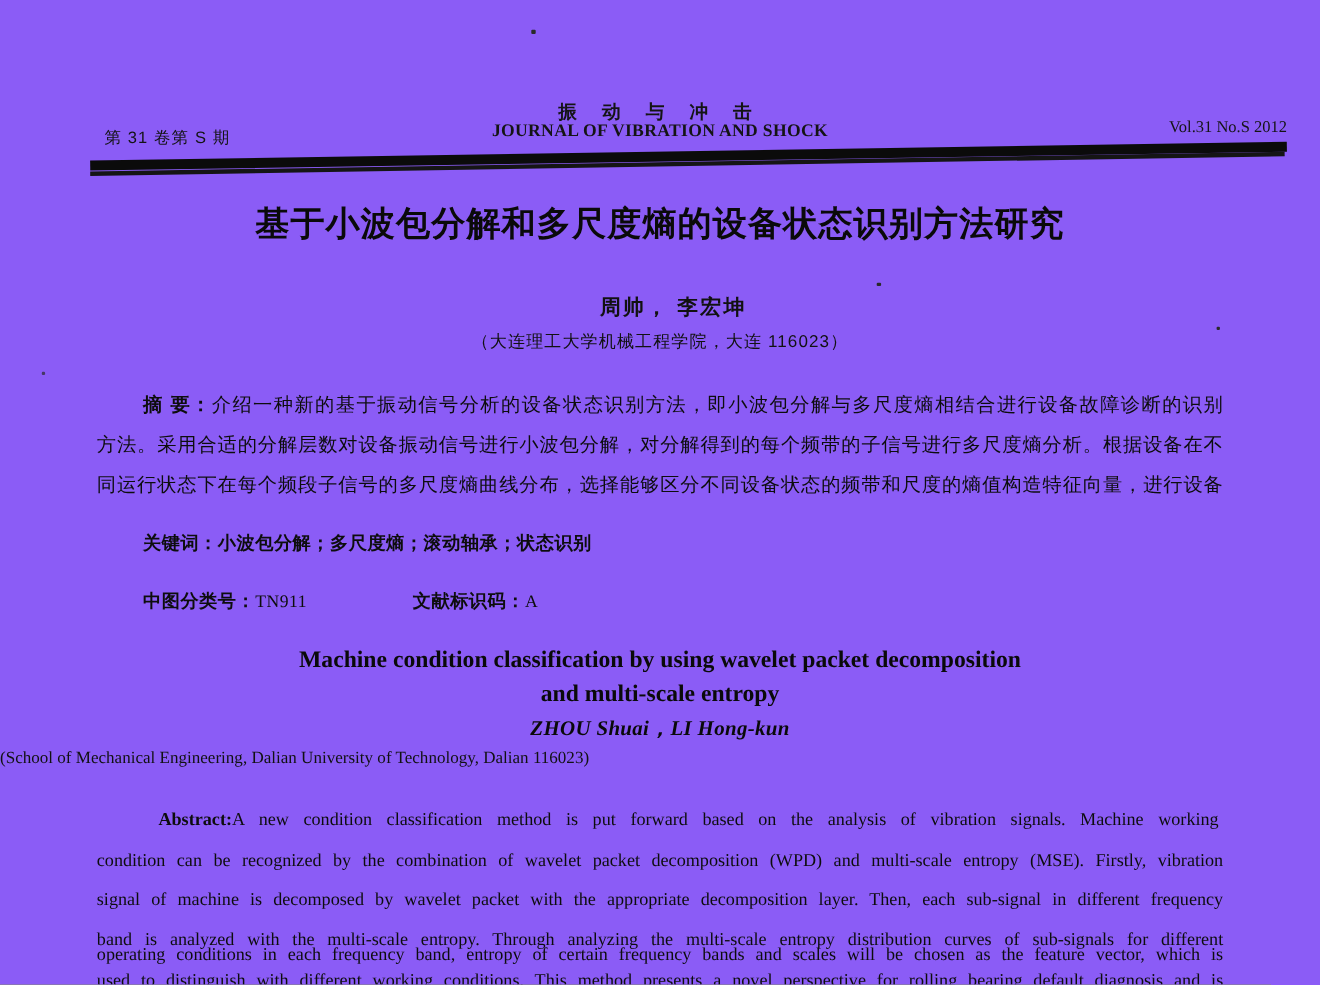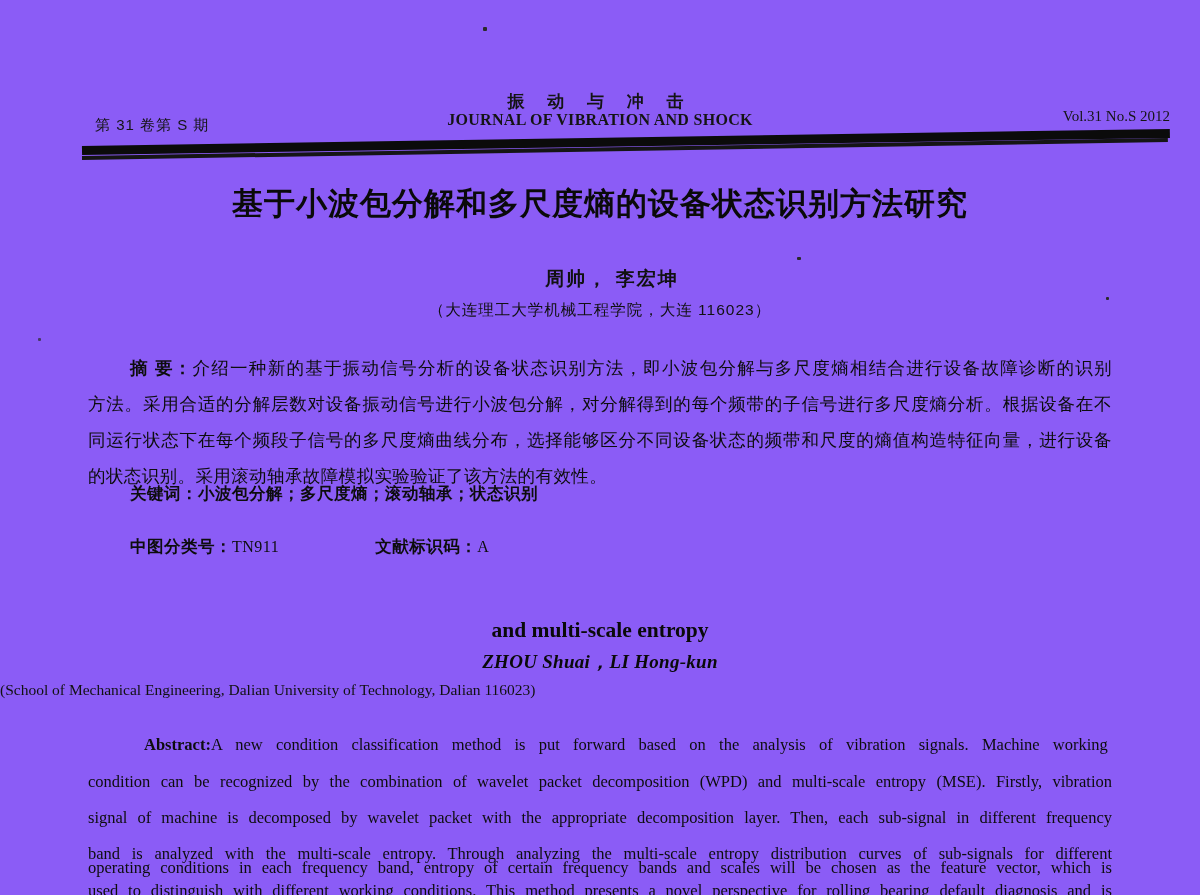--- a/index.html
+++ b/index.html
@@ -115,30 +115,30 @@
   <div class="rule-main"></div>
   <div class="rule-echo"></div>
 
   <div class="title-cn">基于小波包分解和多尺度熵的设备状态识别方法研究</div>
   <div class="authors-cn">周帅，  李宏坤</div>
   <div class="affil-cn">（大连理工大学机械工程学院，大连  116023）</div>
 
   <div class="cnline indented" style="top:356px;"><b>摘  要：</b><span>介绍一种新的基于振动信号分析的设备状态识别方法，即小波包分解与多尺度熵相结合进行设备故障诊断的识别</span></div>
   <div class="cnline" style="top:392px;">方法。采用合适的分解层数对设备振动信号进行小波包分解，对分解得到的每个频带的子信号进行多尺度熵分析。根据设备在不</div>
   <div class="cnline" style="top:428px;">同运行状态下在每个频段子信号的多尺度熵曲线分布，选择能够区分不同设备状态的频带和尺度的熵值构造特征向量，进行设备</div>
-  <div class="cnline lastline" style="top:464px;">的状态识别。采用滚动轴承故障模拟实验验证了该方法的有效性。</div>
 
   <div class="kw-line" style="top:483px;">
     <span>关键词：</span><span class="kw-text">小波包分解；多尺度熵；滚动轴承；状态识别</span>
   </div>
 
   <div class="clc-line" style="top:536px;">
     <span>中图分类号：</span><span class="clc-value">TN911</span><span class="clc-doc-label">文献标识码：</span><span class="clc-value">A</span>
   </div>
 
+  <div class="title-en" style="top:587px;">Machine condition classification by using wavelet packet decomposition</div>
   <div class="title-en" style="top:618px;">and multi-scale entropy</div>
   <div class="authors-en">ZHOU Shuai，LI Hong-kun</div>
   <div class="affil-en">(School of Mechanical Engineering, Dalian University of Technology, Dalian 116023)</div>
 
   <div class="enline indented" style="top:735px;"><b>Abstract:</b><span>A new condition classification method is put forward based on the analysis of vibration signals. Machine working</span>&nbsp;</div>
   <div class="enline" style="top:772px;">condition can be recognized by the combination of wavelet packet decomposition (WPD) and multi-scale entropy (MSE). Firstly, vibration</div>
   <div class="enline" style="top:808px;">signal of machine is decomposed by wavelet packet with the appropriate decomposition layer. Then, each sub-signal in different frequency</div>
   <div class="enline" style="top:844px;">band is analyzed with the multi-scale entropy. Through analyzing the multi-scale entropy distribution curves of sub-signals for different</div>
   <div class="enline" style="top:858px;">operating conditions in each frequency band, entropy of certain frequency bands and scales will be chosen as the feature vector, which is</div>
   <div class="enline" style="top:881px;">used to distinguish with different working conditions. This method presents a novel perspective for rolling bearing default diagnosis and is</div>

